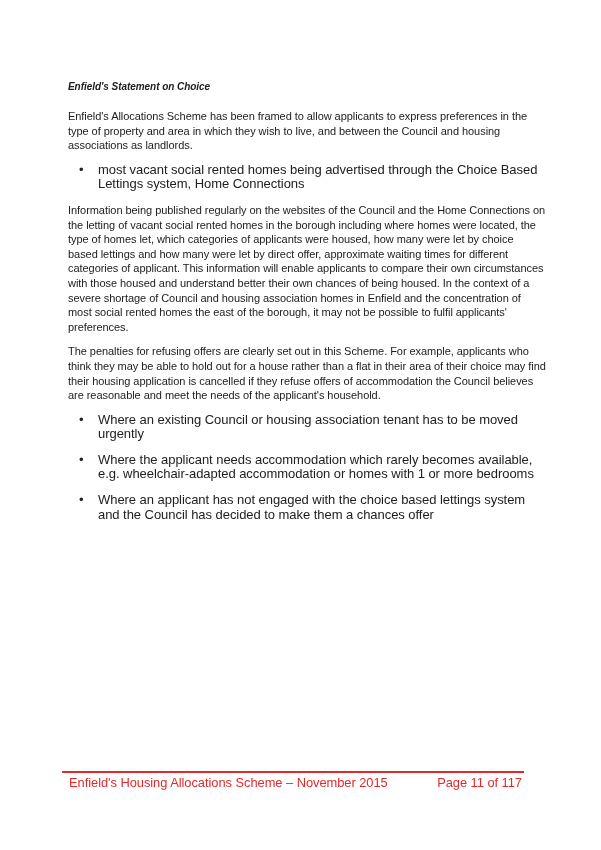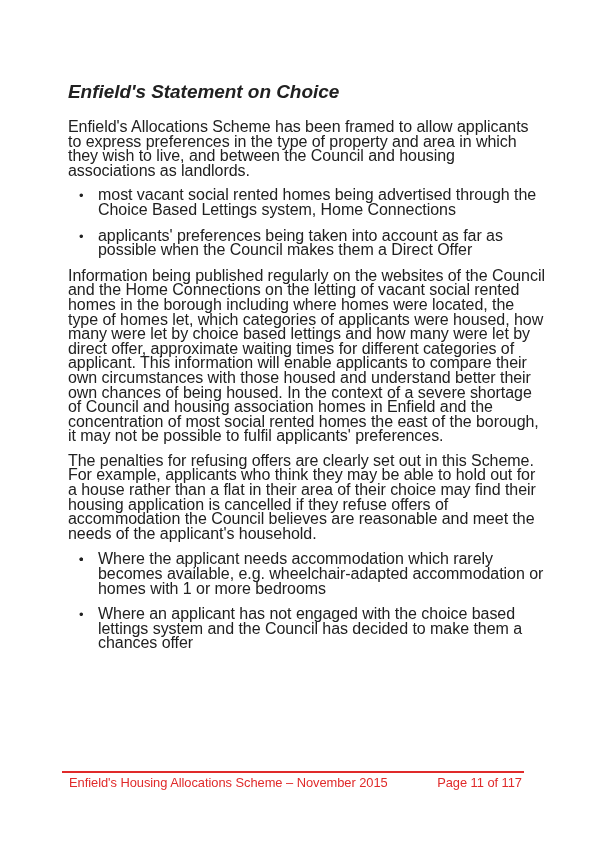--- a/index.html
+++ b/index.html
@@ -6,42 +6,42 @@
   body {
     width:601px; height:850px;
     background:#ffffff;
     font-family:"Liberation Sans", sans-serif;
     color:#212121;
     position:relative;
     overflow:hidden;
   }
   .page { padding:81px 55px 0 68px; }
   .doc-title {
-    font-size:19px;
+    font-size:10px;
     font-weight:bold;
     font-style:italic;
     margin:0 0 17px 0;
     letter-spacing:-0.05px;
   }
   .para {
-    font-size:16px;
+    font-size:11px;
     line-height:14.6px;
     margin:0 0 10px 0;
     letter-spacing:-0.05px;
   }
   ul.bullets {
     list-style:none;
     margin:7px 0 10px 0;
     padding:0;
   }
   ul.bullets li {
     position:relative;
     padding-left:30px;
     margin-bottom:11px;
-    font-size:16px;
+    font-size:13px;
     line-height:14.6px;
     letter-spacing:-0.05px;
   }
   .bullet { position:absolute; left:11px; top:0; }
   .bullet::before { content:"\2022"; font-size:13px; }
   .footer {
     position:absolute;
     left:62px;
     top:771px;
     width:462px;
@@ -69,35 +69,32 @@
   <h1 class="doc-title">Enfield's Statement on Choice</h1>
 
   <p class="para">Enfield's Allocations Scheme has been framed to allow applicants to express preferences in the type of property and area in which they wish to live, and between the Council and housing associations as landlords.</p>
 
 
   <ul class="bullets">
     <li>
       <span class="bullet"></span>
       <span>most vacant social rented homes being advertised through the Choice Based Lettings system, Home Connections</span>
     </li>
-    <li>
-      <span class="bullet"></span>
-      <span>applicants' preferences being taken into account as far as possible when the Council makes them a Direct Offer</span>
-    </li>
   </ul>
 
   <p class="para">Information being published regularly on the websites of the Council and the Home Connections on the letting of vacant social rented homes in the borough including where homes were located, the type of homes let, which categories of applicants were housed, how many were let by choice based lettings and how many were let by direct offer, approximate waiting times for different categories of applicant.  This information will enable applicants to compare their own circumstances with those housed and understand better their own chances of being housed. In the context of a severe shortage of Council and housing association homes in Enfield and the concentration of most social rented homes the east of the borough, it may not be possible to fulfil applicants' preferences.</p>
 
 
   <p class="para">The penalties for refusing offers are clearly set out in this Scheme.  For example, applicants who think they may be able to hold out for a house rather than a flat in their area of their choice may find their housing application is cancelled if they refuse offers of accommodation the Council believes are reasonable and meet the needs of the applicant's household.</p>
 
 
   <ul class="bullets">
     <li>
       <span class="bullet"></span>
+      <span>Where an existing Council or housing association tenant has to be moved urgently</span>
     </li>
     <li>
       <span class="bullet"></span>
       <span>Where the applicant needs accommodation which rarely becomes available, e.g. wheelchair-adapted accommodation or homes with 1 or more bedrooms</span>
     </li>
     <li>
       <span class="bullet"></span>
       <span>Where an applicant has not engaged with the choice based lettings system and the Council has decided to make them a chances offer</span>
     </li>
   </ul>

